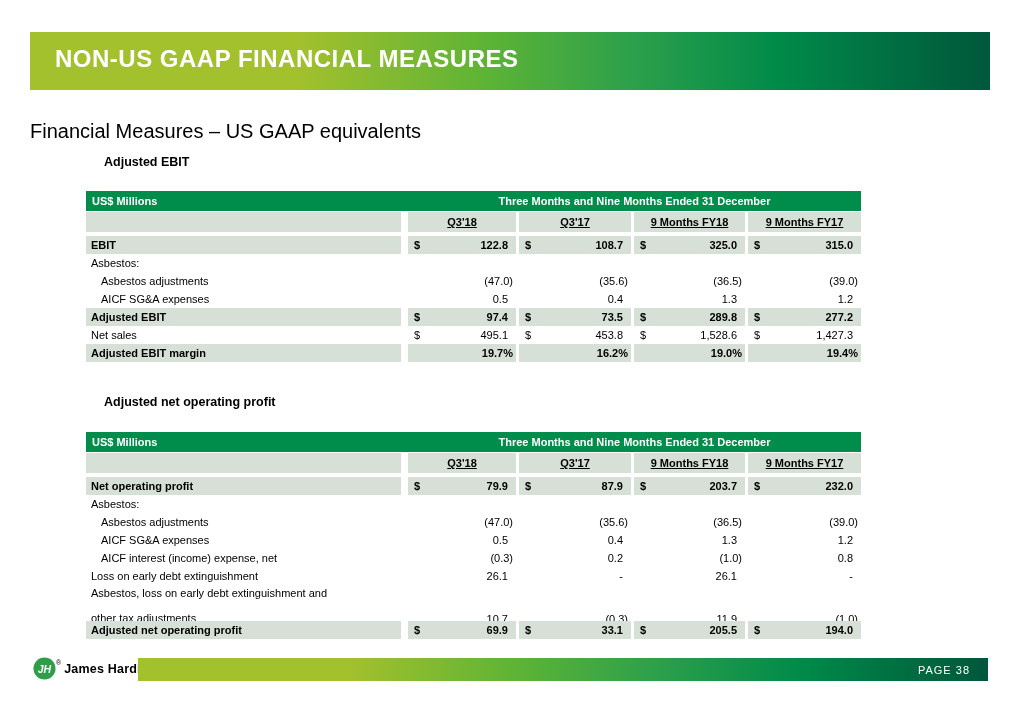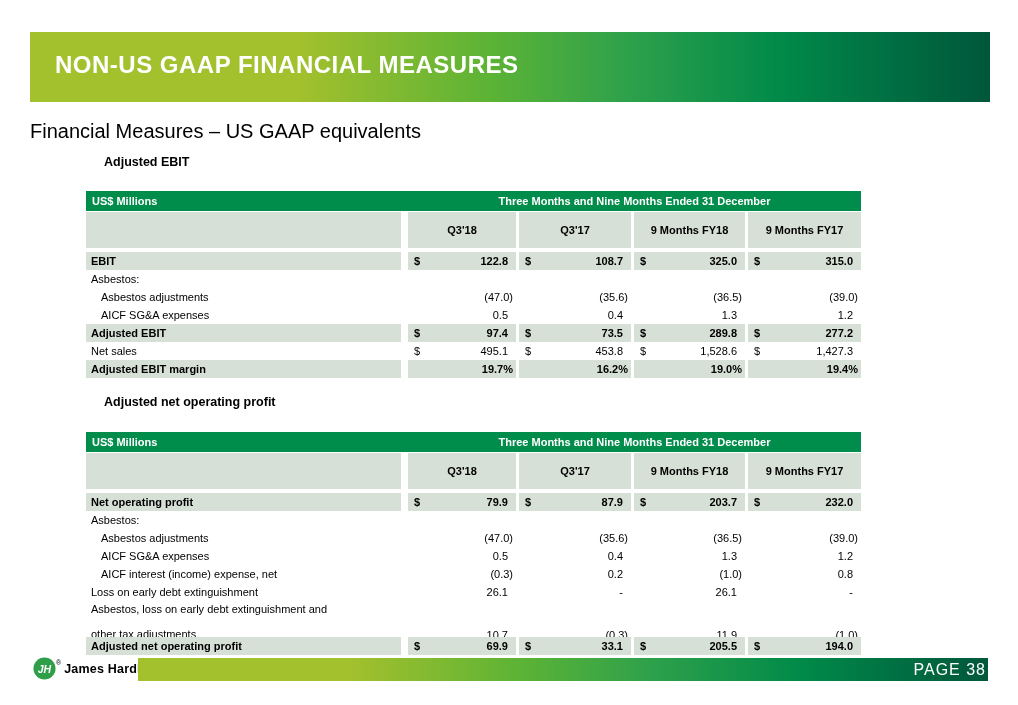--- a/index.html
+++ b/index.html
@@ -4,21 +4,21 @@
 <style>
   html,body{margin:0;padding:0;}
   body{
     width:1018px;height:705px;position:relative;overflow:hidden;
     background:#ffffff;
     font-family:"Liberation Sans",sans-serif;
     color:#000;
   }
   
   .banner{
-    position:absolute;left:30px;top:32px;width:960px;height:70px;
+    position:absolute;left:30px;top:32px;width:960px;height:58px;
     background:linear-gradient(90deg,var(--band-start) 0%,var(--band-start) 28%,#5cb335 48%,var(--band-mid) 62%,#008a49 78%,var(--band-end) 100%);
     display:flex;align-items:center;
   }
   .banner h1{
     margin:0 0 4px 25px;color:#fff;font-size:24px;font-weight:bold;letter-spacing:.5px;
   }
   .subtitle{
     position:absolute;left:30px;top:120px;font-size:20px;font-weight:normal;
   }
   .section-title{
@@ -34,21 +34,21 @@
   .t-green{
     position:relative;height:20px;background:var(--table-green);
     color:#fff;font-weight:bold;margin-bottom:1px;
   }
   .t-green .unit{position:absolute;left:6px;top:0;line-height:20px;}
   .t-green .period{position:absolute;left:322px;width:453px;top:0;line-height:20px;text-align:center;}
   .t-grid{
     display:grid;
     grid-template-columns:315px 7px 108px 3px 112px 3px 111px 3px 113px;
   }
-  .t-sub{height:36px;margin-bottom:4px;}
+  .t-sub{height:20px;margin-bottom:4px;text-decoration:underline;}
   .t-sub .cell{background:var(--row-shade);display:flex;align-items:center;justify-content:center;font-weight:bold;}
   .t-row{height:18px;}
   .t-row.tall{height:36px;}
   .cell{min-width:0;}
   .lbl{display:flex;flex-direction:column;justify-content:center;padding-left:5px;line-height:17px;}
   .lbl.indent{padding-left:15px;}
   .val-cell{display:flex;align-items:center;}
   .tall .val-cell{align-items:flex-end;}
   .tall .val-cell .val{line-height:17px;}
   .tall .lbl{justify-content:flex-end;padding-bottom:1px;gap:8px;}
@@ -62,21 +62,21 @@
   
   .footer-logo{position:absolute;left:33px;top:657px;display:flex;align-items:center;}
   .logo-mark{width:23px;height:23px;display:block;}
   .logo-reg{font-size:7px;vertical-align:top;position:relative;top:-6px;left:0px;}
   .logo-text{font-size:12.5px;font-weight:bold;margin-left:3px;letter-spacing:.2px;}
   .footer-bar{
     position:absolute;left:138px;top:658px;width:850px;height:23px;
     background:linear-gradient(90deg,var(--band-start) 0%,var(--band-start) 25%,#5cb335 45%,var(--band-mid) 60%,#008a49 78%,var(--band-end) 100%);
     display:flex;align-items:center;justify-content:flex-end;
   }
-  .page-label{color:#fff;font-size:16px;padding-right:2px;letter-spacing:1px;}
+  .page-label{color:#fff;font-size:11px;padding-right:18px;letter-spacing:1px;}
 </style>
 </head>
 <body>
 
 <div class="banner">
   <h1>NON-US GAAP FINANCIAL MEASURES</h1>
 </div>
 
 <div class="subtitle">Financial Measures – US GAAP equivalents</div>
 

